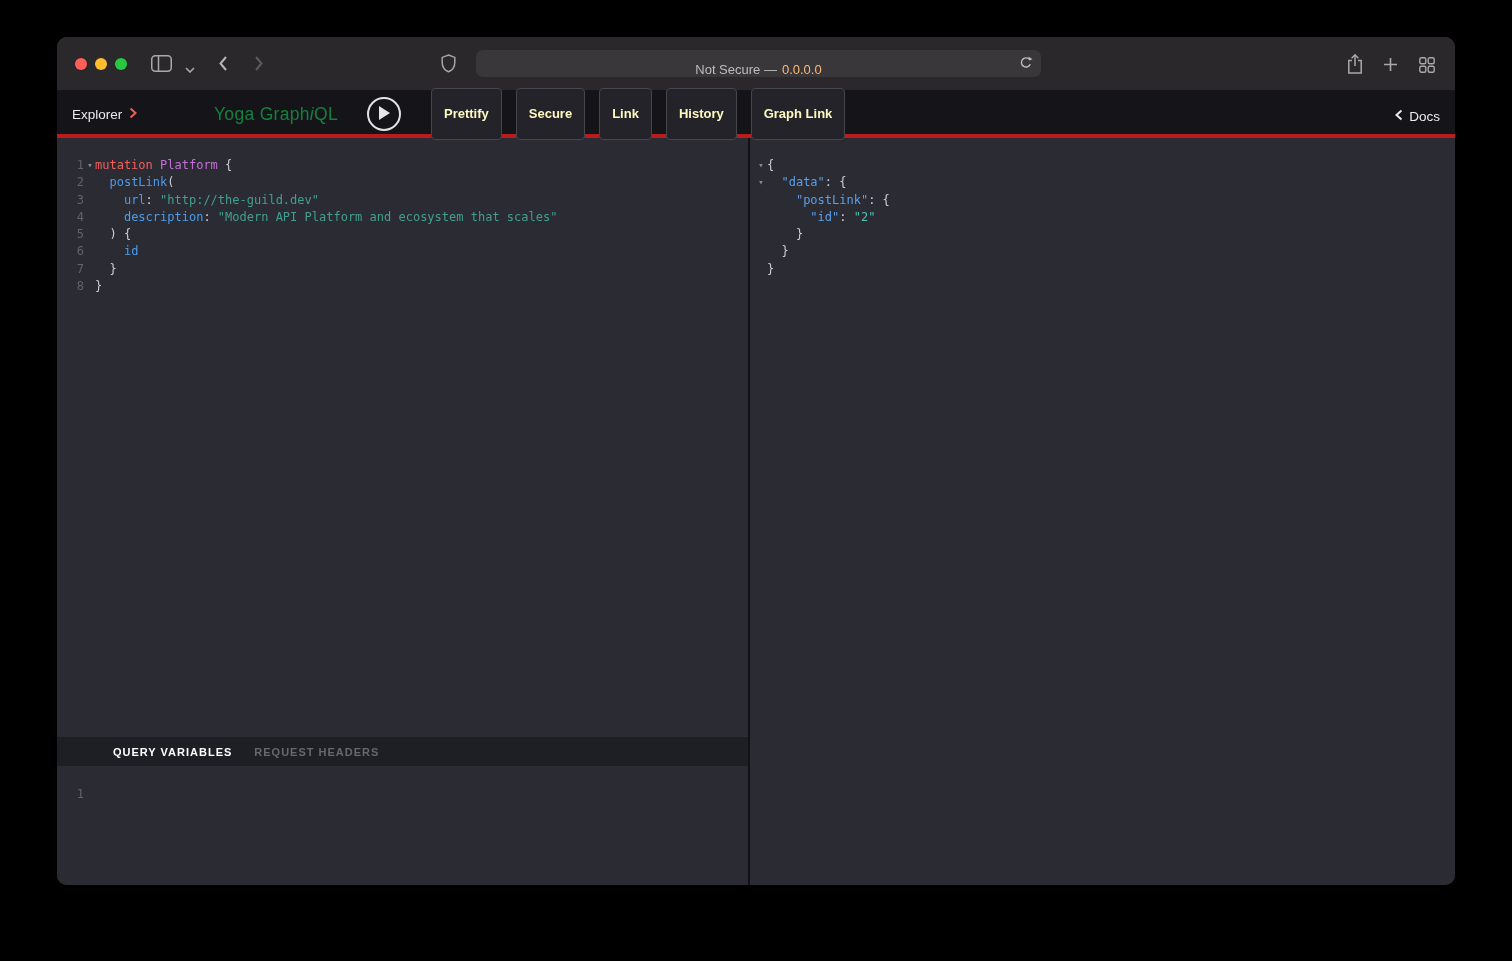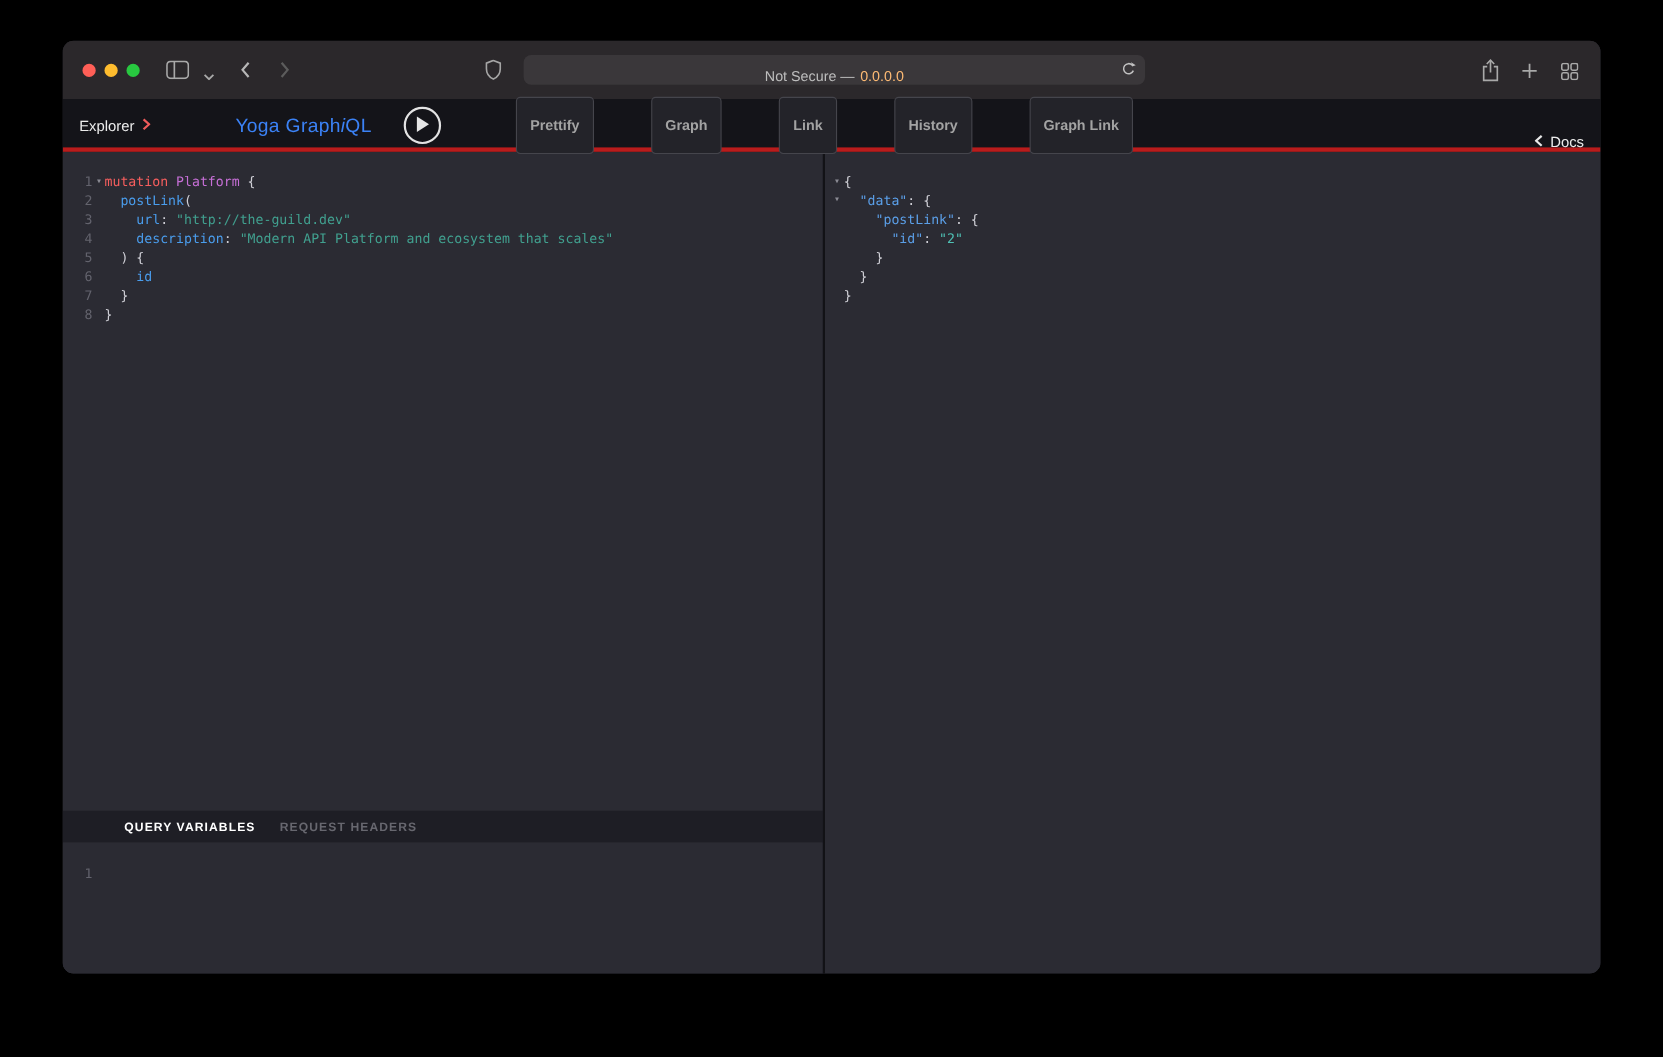--- a/index.html
+++ b/index.html
@@ -29,33 +29,33 @@
   .url-sec { color:#bdbdbd; margin-right:5px; }
   .url-host { color:#fdba74; }
   .url-reload { position:absolute; right:8px; top:6px; }
 
   
   .gql-toolbar {
     position:relative; height:48px; background:#141419; border-bottom:4px solid #b91c1c;
     color:#ececec;
   }
   .explorer { position:absolute; left:15px; top:0; height:48px; display:flex; align-items:center; gap:7px; font-size:13.5px; color:#ececec; cursor:pointer; }
-  .gql-title { position:absolute; left:157px; top:0; height:48px; display:flex; align-items:center; font-size:17.5px; color:#3b82f6; letter-spacing:.3px; }
+  .gql-title { position:absolute; left:157px; top:0; height:48px; display:flex; align-items:center; font-size:17.5px; color:#15803d; letter-spacing:.3px; }
   .gql-title .it { font-style:italic; }
   .play-btn {
     position:absolute; left:310px; top:7px; width:34px; height:34px; border-radius:50%;
     border:2px solid #e3e3e3; background:transparent; display:flex; align-items:center; justify-content:center; cursor:pointer;
   }
   .toolbar-buttons { position:absolute; left:374px; top:0; height:48px; display:flex; align-items:center; gap:14px; }
   .tb-btn {
-    background:#232329; border:1px solid #45454c; border-radius:4px; color:#a3a3a3;
+    background:#232329; border:1px solid #45454c; border-radius:4px; color:#fef9c3;
     font-family:"Liberation Sans", sans-serif; font-size:13px; font-weight:600;
-    padding:17px 12px; cursor:pointer; line-height:16px;margin-left:38px;
-  }
-  .docs { position:absolute; right:15px; top:13px; height:52px; display:flex; align-items:center; gap:6px; font-size:13.5px; color:#ececec; cursor:pointer; }
+    padding:17px 12px; cursor:pointer; line-height:16px;
+  }
+  .docs { position:absolute; right:15px; top:0; height:52px; display:flex; align-items:center; gap:6px; font-size:13.5px; color:#ececec; cursor:pointer; }
 
   
   .content { display:flex; height:747px; }
   .left-pane { width:691px; display:flex; flex-direction:column; background:#2b2b33; }
   .v-divider { width:2px; background:#121216; }
   .right-pane { flex:1; background:#2b2b33; padding-top:19px; overflow:hidden; }
   .query-editor { flex:1; padding-top:19px; overflow:hidden; }
 
   .code-line { display:flex; height:17.25px; font-family:"DejaVu Sans Mono", monospace; font-size:12px; line-height:17.25px; }
   .line-num { display:inline-block; margin-left:8px; width:19px; text-align:right; color:#63636d; flex:none; }
@@ -195,21 +195,21 @@
       <button class="play-btn">
         <span>
           <svg width="14" height="16" viewBox="0 0 14 16">
               <polygon points="2,1 2,15 13,8" fill="#e6e6e6"></polygon>
             </svg>
         </span>
       </button>
 
       <div class="toolbar-buttons">
         <button class="tb-btn">Prettify</button>
-        <button class="tb-btn">Graph</button>
+        <button class="tb-btn">Secure</button>
         <button class="tb-btn">Link</button>
         <button class="tb-btn">History</button>
         <button class="tb-btn">Graph Link</button>
       </div>
 
       <div class="docs">
         <span>
           <svg width="8" height="12" viewBox="0 0 8 12">
               <polyline points="6.5,1.5 1.5,6 6.5,10.5" fill="none" stroke="#e8e8e8" stroke-width="2"></polyline>
             </svg>

